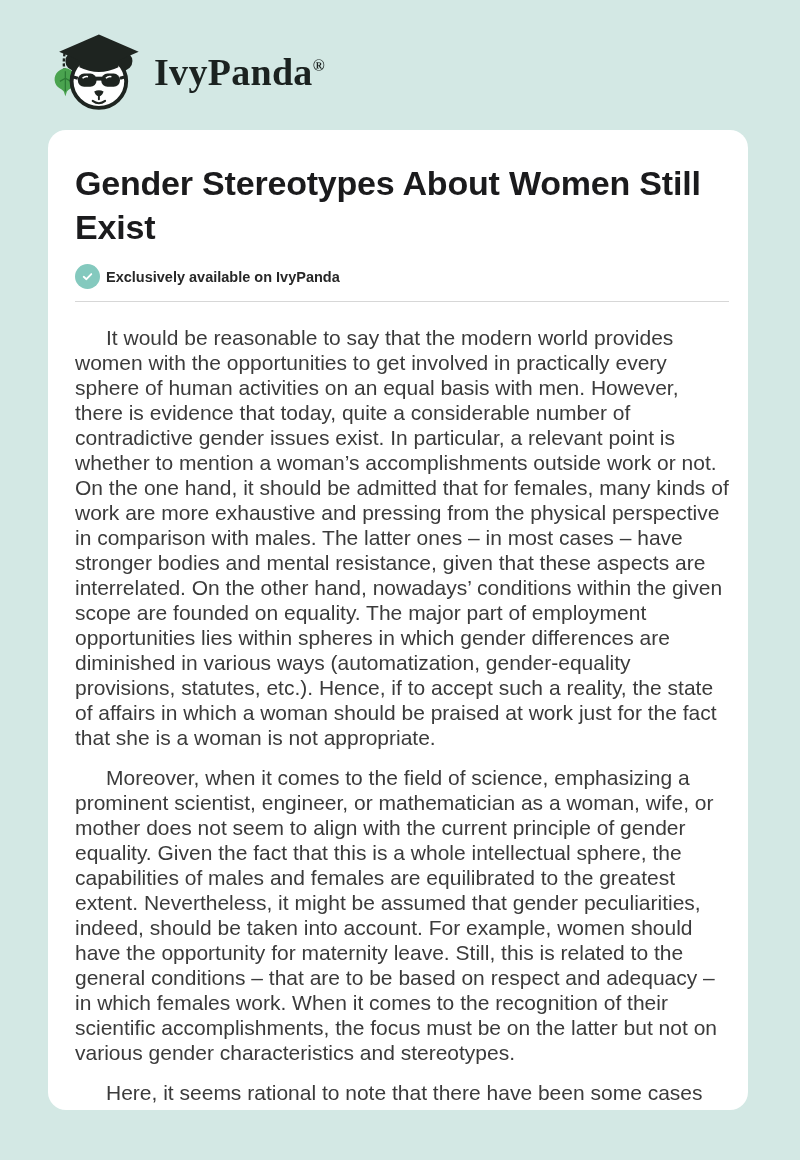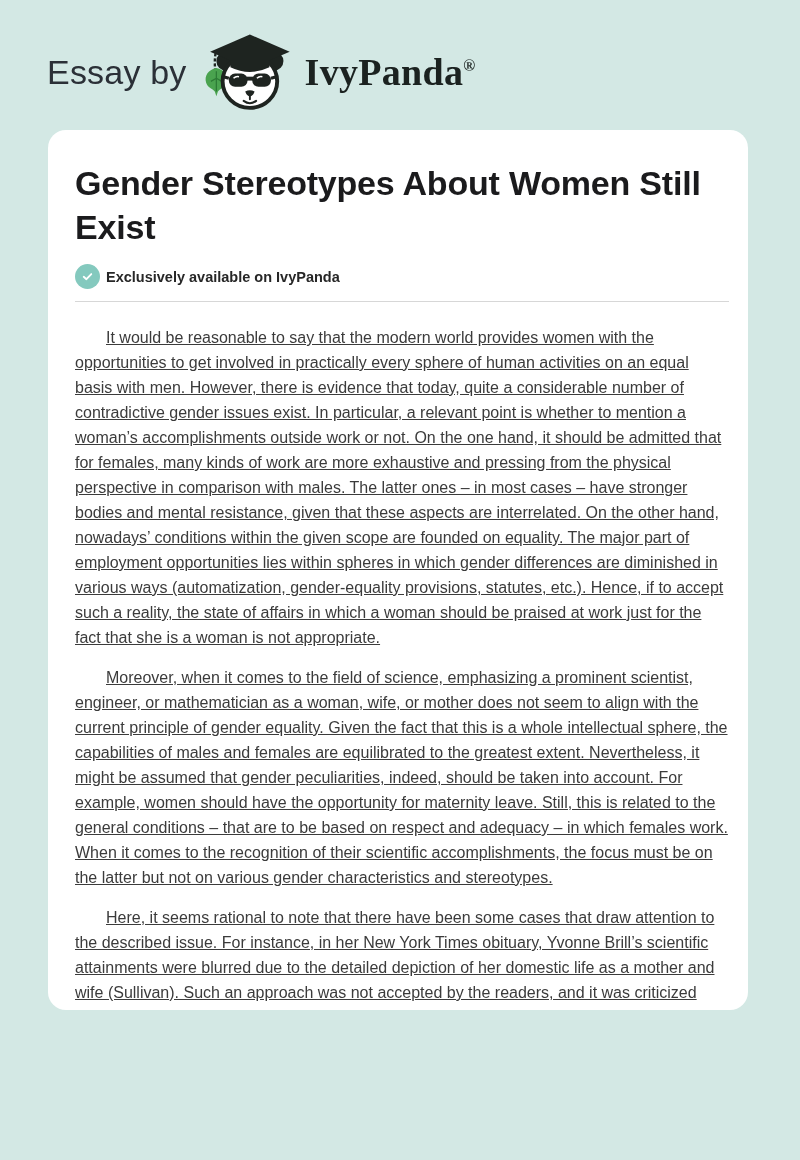--- a/index.html
+++ b/index.html
@@ -42,21 +42,21 @@
   .brand sup {
     font-size: 16px;
     vertical-align: super;
     line-height: 0;
   }
   .card {
     position: absolute;
     left: 48px;
     top: 130px;
     width: 700px;
-    height: 880px;
+    height: 980px;
     box-sizing: border-box;
     background: #ffffff;
     border-radius: 18px;
     padding: 31px 19px 0 27px;
     overflow: hidden;
   }
   h1.title {
     margin: 0;
     font-size: 34px;
     line-height: 44px;
@@ -88,32 +88,30 @@
   hr.divider {
     border: none;
     border-top: 1.5px solid #d7d7d7;
     margin: 12px 0 0 0;
   }
   .essay-body {
     margin-top: 23px;
   }
   .essay-body p {
     margin: 0 0 15px 0;
-    font-size: 16px;
+    font-size: 21px;
     line-height: 25px;
     color: #3b3b3b;
     text-indent: 31px;
-    text-decoration: underline;
   }
 </style>
 </head>
 <body>
 
 <div class="header">
-  <span class="essay-by">Essay by</span>
   <span class="logo">
     <svg viewBox="0 0 120 100" xmlns="http://www.w3.org/2000/svg">
 
       <path d="M21 26 Q19 38 21 50" fill="none" stroke="#1e2420" stroke-width="3" stroke-dasharray="4 2.5"></path>
 
       <path d="M22 45 C12 47 6 55 9 64 C11 70 17 71 20 75 L22 81 L24 75 C27 71 33 70 35 64 C38 55 32 47 22 45 Z" fill="#4aa34f"></path>
       <path d="M22 49 L22 75 M22 58 L15 62 M22 58 L29 62" stroke="#2c7a35" stroke-width="1.6" fill="none"></path>
 
       <circle cx="34" cy="36" r="12" fill="#1e2420"></circle>
       <circle cx="96" cy="36" r="12" fill="#1e2420"></circle>

